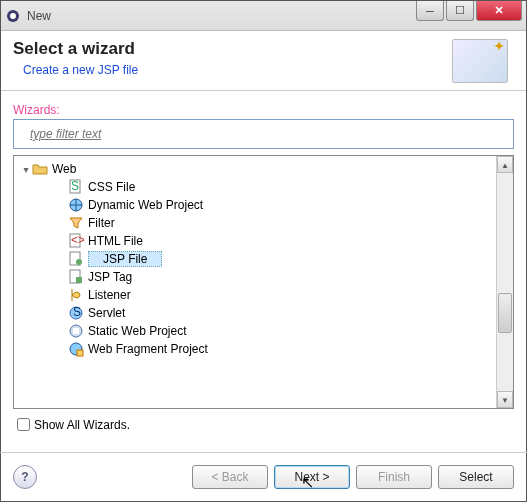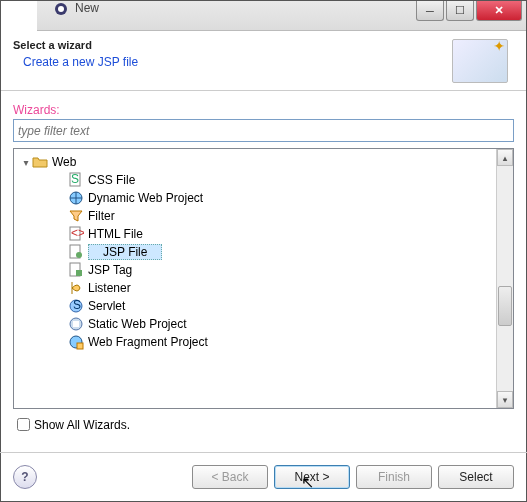--- a/index.html
+++ b/index.html
@@ -1,32 +1,32 @@
 <!DOCTYPE html>
 <html><head>
 <meta charset="utf-8">
 <style>
   * { box-sizing: border-box; font-family: "Segoe UI", Tahoma, sans-serif; font-size: 12px; }
   body { margin: 0; background: #888; }
   .window { width: 527px; height: 502px; background: #fff; border: 1px solid #555; display: flex; flex-direction: column; position: relative; }
-  .titlebar { height: 30px; background: linear-gradient(#e9e9e9,#dcdcdc); display: flex; align-items: flex-start; padding-left: 16px; border-bottom: 1px solid #bbb; margin-left: 36px; }
+  .titlebar { height: 30px; background: linear-gradient(#e9e9e9,#dcdcdc); display: flex; align-items: center; padding-left: 4px; border-bottom: 1px solid #bbb; }
   .titlebar .ticon { width: 16px; height: 16px; margin-right: 6px; display:flex; align-items:center; justify-content:center; }
   .titlebar .ttitle { flex: 1; color: #444; }
   .winbtns { display: flex; height: 100%; }
   .winbtn { width: 28px; height: 20px; margin-top: 0; margin-right: 2px; border: 1px solid #8a8a8a; border-top: none; background: linear-gradient(#f0f0f0,#d0d0d0); border-radius: 0 0 3px 3px; display:flex; align-items:center; justify-content:center; font-size:11px; color:#333; }
   .winbtn.close { width: 46px; background: linear-gradient(#e67,#c23); color:#fff; font-weight:bold; margin-right:4px; }
   .banner { height: 60px; background: #fff; display: flex; align-items: flex-start; padding: 8px 12px; border-bottom: 1px solid #ccc; }
   .banner-left { flex:1; }
-  .banner-title { font-weight: bold; font-size: 11px; color:#222; margin-bottom:4px; }
+  .banner-title { font-weight: bold; font-size: 17px; color:#222; margin-bottom:4px; }
   .banner-sub { color:#1d4ed8; padding-left: 10px; }
   .banner-icon { width:56px; height:44px; margin-right:6px;  background: linear-gradient(135deg,#eef,#cde); border:1px solid #bbb; position:relative; border-radius:2px; }
   .banner-icon::after{ content:"✦"; position:absolute; right:2px; top:-2px; color:#d90; font-size:14px;}
   .body { flex:1; padding: 8px 12px 6px 12px; display:flex; flex-direction:column; overflow:hidden; }
   .lbl { color:#ec4899; margin: 4px 0 2px 0; }
-  .filter { width:100%; height:23px; border:1px solid #7a9ec6; padding: 2px 4px; outline:none; color:#777; font-style: italic; }
+  .filter { width:100%; height:30px; border:1px solid #7a9ec6; padding: 2px 16px; outline:none; color:#777; font-style: italic; text-decoration: underline; }
   .tree-wrap { flex:1; border:1px solid #828790; margin-top:6px; background:#fff; position:relative; overflow:hidden; }
   .tree { padding: 4px 0; overflow-y:auto; height:100%; }
   .tree .row { display:flex; align-items:center; height:18px; padding-left: 20px; cursor:default; white-space:nowrap; }
   .tree .row.child { padding-left: 54px; }
   .tree .row .twisty { width:12px; text-align:center; color:#666; font-size:10px; margin-left:-14px; }
   .tree .row .nicon { width:16px; height:16px; margin-right:4px; display:flex; align-items:center; justify-content:center; }
   .tree .row.selected .label-span { background:#cde8ff; border:1px dotted #6aa; padding:0 14px; }
   .vscroll { position:absolute; right:0; top:0; bottom:0; width:17px; background:#eee; border-left:1px solid #ccc; display:flex; flex-direction:column; }
   .vscroll .arrow{ height:17px; background:linear-gradient(#f8f8f8,#ddd); border:1px solid #bbb; display:flex; align-items:center; justify-content:center; font-size:9px; color:#555;}
   .vscroll .track{ flex:1; position:relative; }

